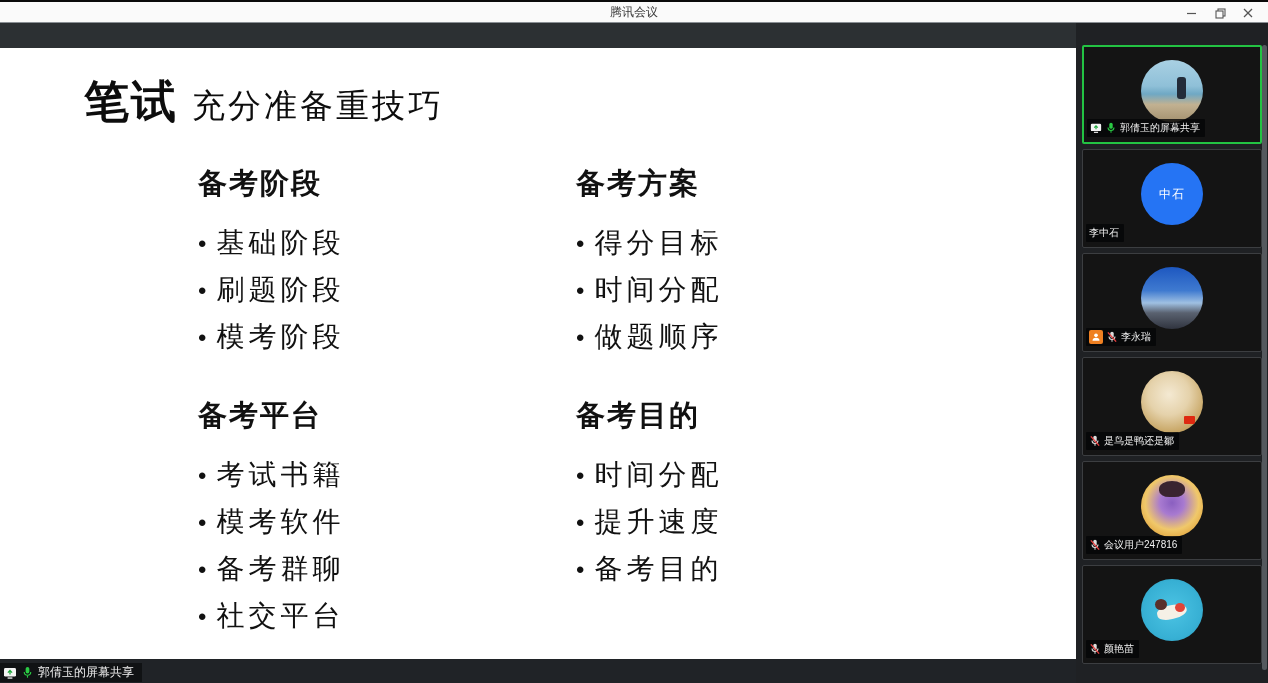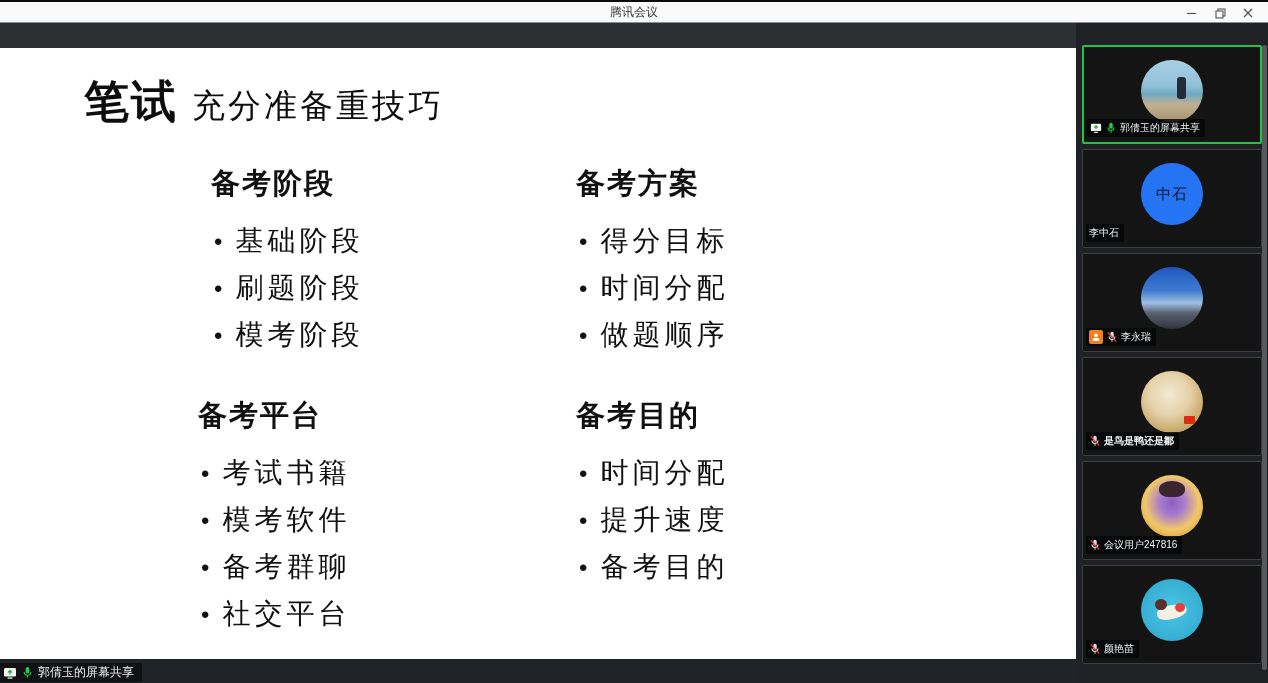--- a/index.html
+++ b/index.html
@@ -20,51 +20,51 @@
   .main { position:absolute; left:0; top:23px; width:1076px; height:660px; background:#fff; }
   .strip-top { position:absolute; left:0; top:0; width:1076px; height:25px; background:#2c3033; }
   .slide { position:absolute; left:0; top:25px; width:1076px; height:611px; background:#ffffff; }
   .strip-bottom { position:absolute; left:0; top:636px; width:1076px; height:24px; background:#202327; }
 
   .slide-title { position:absolute; left:84px; top:24px; white-space:nowrap; color:#0d0d0d; }
   .slide-title .em { font-size:45px; font-weight:bold; letter-spacing:2px;font-family:Liberation Mono, monospace; }
   .slide-title .rest { font-size:33px; font-weight:400; margin-left:14px; letter-spacing:3px; }
 
   .section { position:absolute; color:#111; }
-  .sec-1 { left:198px; top:116px;margin-left:13px; }
+  .sec-1 { left:198px; top:116px; }
   .sec-2 { left:576px; top:116px; }
   .sec-3 { left:198px; top:348px; }
   .sec-4 { left:576px; top:348px; }
   .sec-header { font-size:29px; font-weight:bold; letter-spacing:2px; margin-bottom:16px; }
-  .sec-item { font-size:28px; line-height:46px; letter-spacing:4px; white-space:nowrap;font-family:Liberation Mono, monospace; }
+  .sec-item { font-size:28px; line-height:46px; letter-spacing:4px; white-space:nowrap; }
   .sec-item .dot { font-size:24px; margin-right:10px; letter-spacing:0; }
 
   
   .share-banner { position:absolute; left:0; top:640px; height:19px; background:#101214;
                   display:flex; align-items:center; gap:4px; padding:0 8px 0 3px; }
   .share-banner .txt { color:#f0f0f0; font-size:12px; }
   .icon { display:inline-flex; align-items:center; justify-content:center; }
 
   
   .sidebar { position:absolute; left:1076px; top:23px; width:192px; height:660px; background:#1f2124; }
   .v-scroll { position:absolute; right:1px; top:22px; width:5px; height:625px;
               background:#2a2d30; border-radius:3px; }
   .v-thumb { position:absolute; left:0; top:0; width:5px; height:625px; background:#55595e; border-radius:3px; }
 
   .tile { position:absolute; left:6px; width:180px; height:99px; background:#141414;
           border:1px solid #3c3e41; border-radius:2px; }
   .tile.active { border:2px solid #23c343; }
-  .t0 { top:22px; } .t1 { top:126px; } .t2 { top:230px;padding-left:8px; } .t3 { top:334px;font-weight:bold; } .t4 { top:438px; } .t5 { top:542px; }
+  .t0 { top:22px; } .t1 { top:126px; } .t2 { top:230px;padding-left:8px; } .t3 { top:334px; } .t4 { top:438px; } .t5 { top:542px; }
 
   .avatar { position:absolute; left:50%; top:13px; transform:translateX(-50%);
             width:62px; height:62px; border-radius:50%; overflow:hidden; }
   .av-beach { background:linear-gradient(180deg,#a9d0e3 0%,#8fc0d8 42%,#6fa8c4 55%,#c2b191 72%,#a3916f 100%); }
   .av-beach .fig { position:absolute; left:58%; top:28%; width:9px; height:22px; background:#232c3a; border-radius:3px; }
   .av-initials { background:#2574f4; display:flex; align-items:center; justify-content:center;
-                 color:#0f172a; font-size:15px; letter-spacing:1px; }
+                 color:#ffffff; font-size:12px; letter-spacing:1px; }
   .av-mountain { background:linear-gradient(180deg,#1d57c0 0%,#3f7ad0 38%,#9fc0e2 58%,#5a6270 74%,#30343f 100%); }
   .av-dog { background:radial-gradient(circle at 45% 38%,#f4e9d2 0%,#e5d2ab 40%,#c9a868 72%,#97803f 100%); }
   .av-dog .flag { position:absolute; right:8px; bottom:9px; width:11px; height:8px; background:#de2910; border-radius:1px; }
   .av-woman { background:radial-gradient(circle at 50% 45%,#8a5fc0 0%,#a87ad0 26%,#f0c86a 58%,#e0a33c 82%,#c8862a 100%); }
   .av-woman .hair { position:absolute; left:50%; top:6px; transform:translateX(-50%); width:26px; height:16px;
                     background:#3a2430; border-radius:50% 50% 40% 40%; }
   .av-swim { background:radial-gradient(circle at 50% 50%,#4cc4e4 0%,#37b0d4 65%,#2b95b8 100%); }
   .av-swim .fish { position:absolute; left:16px; top:26px; width:30px; height:14px; background:#f5f0e6;
                    border-radius:50% 60% 60% 50%; transform:rotate(-12deg); }
   .av-swim .fin { position:absolute; left:34px; top:24px; width:10px; height:9px; background:#e04438; border-radius:50%; }

